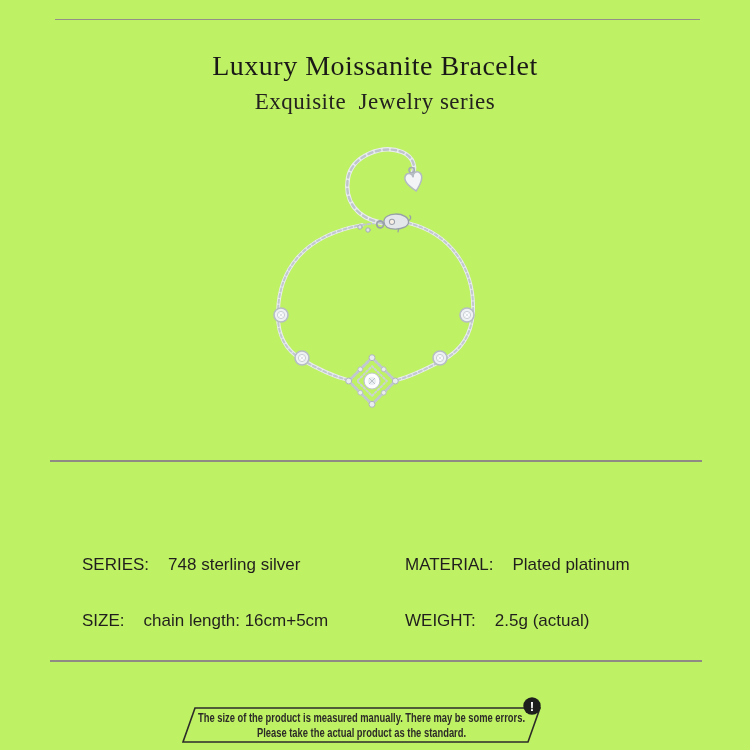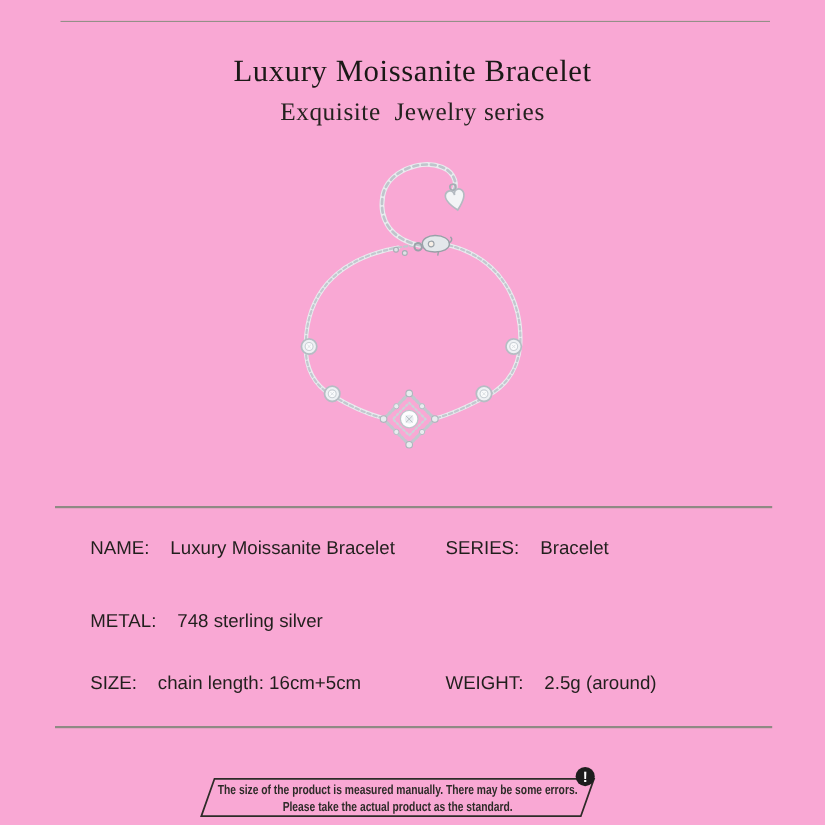--- a/index.html
+++ b/index.html
@@ -1,18 +1,18 @@
 <!DOCTYPE html>
 <html><head>
 <meta charset="utf-8">
 <style>
   html,body{margin:0;padding:0;}
   .page{
     position:relative;width:750px;height:750px;overflow:hidden;
-    background:#f9a8d4;color:#211f1d;
+    background:#bef264;color:#211f1d;
     font-family:"Liberation Sans", sans-serif;
   }
   .hairline{position:absolute;height:1.5px;background:#8f8a84;}
   .hairline.top{left:55px;width:645px;top:19px;height:1px;background:#948f88;}
   .hairline.table-top{left:50px;width:652px;top:460px;}
   .hairline.table-bottom{left:50px;width:652px;top:660px;}
   .title{
     position:absolute;top:50px;left:0;width:750px;text-align:center;
     font-family:"Liberation Serif", serif;font-size:28px;font-weight:500;
     letter-spacing:0.5px;color:#1b1917;
@@ -117,41 +117,36 @@
       <circle cx="-11.7" cy="11.7" r="2.4" fill="#e8ecef" stroke="#b4bbc2" stroke-width="0.9"></circle>
       <circle cx="11.7" cy="11.7" r="2.4" fill="#e8ecef" stroke="#b4bbc2" stroke-width="0.9"></circle>
       <circle r="8" fill="#fdfeff" stroke="#bfc5cb" stroke-width="1.2"></circle>
       <circle r="4.5" fill="#e9eef2" stroke="#ffffff" stroke-width="0.8"></circle>
       <path d="M-3,-3 L3,3 M-3,3 L3,-3" stroke="#aeb5bc" stroke-width="0.8"></path>
     </g>
   </svg>
 
   <div class="hairline table-top"></div>
 
-  <div class="spec-row r1">
-    <div class="spec-cell left">
-      <span class="spec-label">NAME:</span><span class="spec-value">Luxury Moissanite Bracelet</span>
-    </div>
-    <div class="spec-cell right">
-      <span class="spec-label">SERIES:</span><span class="spec-value">Bracelet</span>
-    </div>
-  </div>
 
   <div class="spec-row r2">
     <div class="spec-cell left">
-      <span class="spec-label">METAL:</span><span class="spec-value">748 sterling silver</span>
+      <span class="spec-label">SERIES:</span><span class="spec-value">748 sterling silver</span>
+    </div>
+    <div class="spec-cell right">
+      <span class="spec-label">MATERIAL:</span><span class="spec-value">Plated platinum</span>
     </div>
   </div>
 
   <div class="spec-row r3">
     <div class="spec-cell left">
       <span class="spec-label">SIZE:</span><span class="spec-value">chain length: 16cm+5cm</span>
     </div>
     <div class="spec-cell right">
-      <span class="spec-label">WEIGHT:</span><span class="spec-value">2.5g (around)</span>
+      <span class="spec-label">WEIGHT:</span><span class="spec-value">2.5g (actual)</span>
     </div>
   </div>
 
   <div class="hairline table-bottom"></div>
 
   <div class="banner">
     <svg width="390" height="58" viewBox="0 0 390 58">
       <polygon points="25,16 370,16 358,50 13,50" fill="none" stroke="#2d2b28" stroke-width="1.6"></polygon>
       <circle cx="362" cy="14" r="8.7" fill="#1e1e1e"></circle>
       <text x="362" y="19" text-anchor="middle" font-family="Liberation Sans, sans-serif" font-size="13.5" font-weight="bold" fill="#ffffff">!</text>

